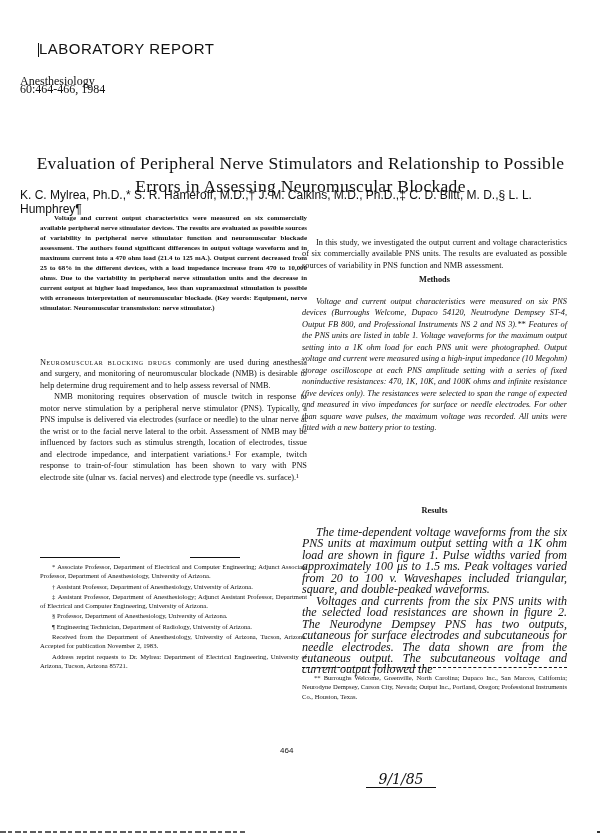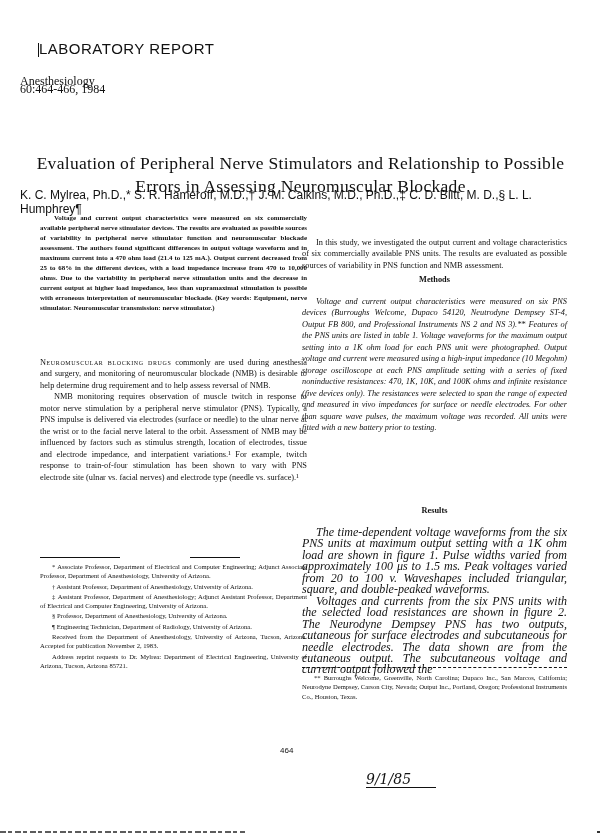--- a/index.html
+++ b/index.html
@@ -25,21 +25,21 @@
   .heading { width: 265px; left: 302px; text-align: center; font-weight: bold; font-size: 8.3px; }
   .methods-h { top: 275px; }
   .results-h { top: 506px; }
   .methods-body { left: 302px; top: 296px; width: 265px; font-size: 8.3px; line-height: 11.45px; text-align: justify; }
   .methods-body p, .results-body p { margin: 0; text-indent: 14px; font-style: italic; }
   .results-body { left: 302px; top: 527px; width: 265px; font-size: 12px; line-height: 11.45px; text-align: justify; }
   .rule-right { left: 302px; top: 667px; width: 265px; height: 0; border-top: 1px dashed #111; }
   .footnote-right { left: 302px; top: 673px; width: 265px; font-size: 6.6px; line-height: 9.3px; text-align: justify; }
   .footnote-right p { margin: 0; text-indent: 12px; }
   .page-number { left: 280px; top: 746px; font-family: "Liberation Sans", sans-serif; font-size: 8px; }
-  .signature { left: 366px; top: 771px; width: 70px; font-family: "DejaVu Serif", serif; font-style: italic; font-size: 14px; border-bottom: 1px solid #111; padding-bottom: 0; }
+  .signature { left: 366px; top: 771px; width: 70px; font-family: "DejaVu Serif", serif; font-style: italic; font-size: 14px; border-bottom: 1px solid #111; text-align: center; padding-bottom: 0; }
   .scanline { left: 0; top: 831px; width: 245px; height: 2px; background: repeating-linear-gradient(90deg,#333 0 6px,#fff 6px 8px,#333 8px 12px,#fff 12px 15px); opacity: 0.8; }
   .scandot { left: 597px; top: 831px; width: 3px; height: 2px; background: #333; }
 </style>
 </head>
 <body>
 
 <div class="abs report-header"><span class="bar"></span><span>LABORATORY REPORT</span></div>
 
 <div class="abs journal">
   <div>Anesthesiology</div>

